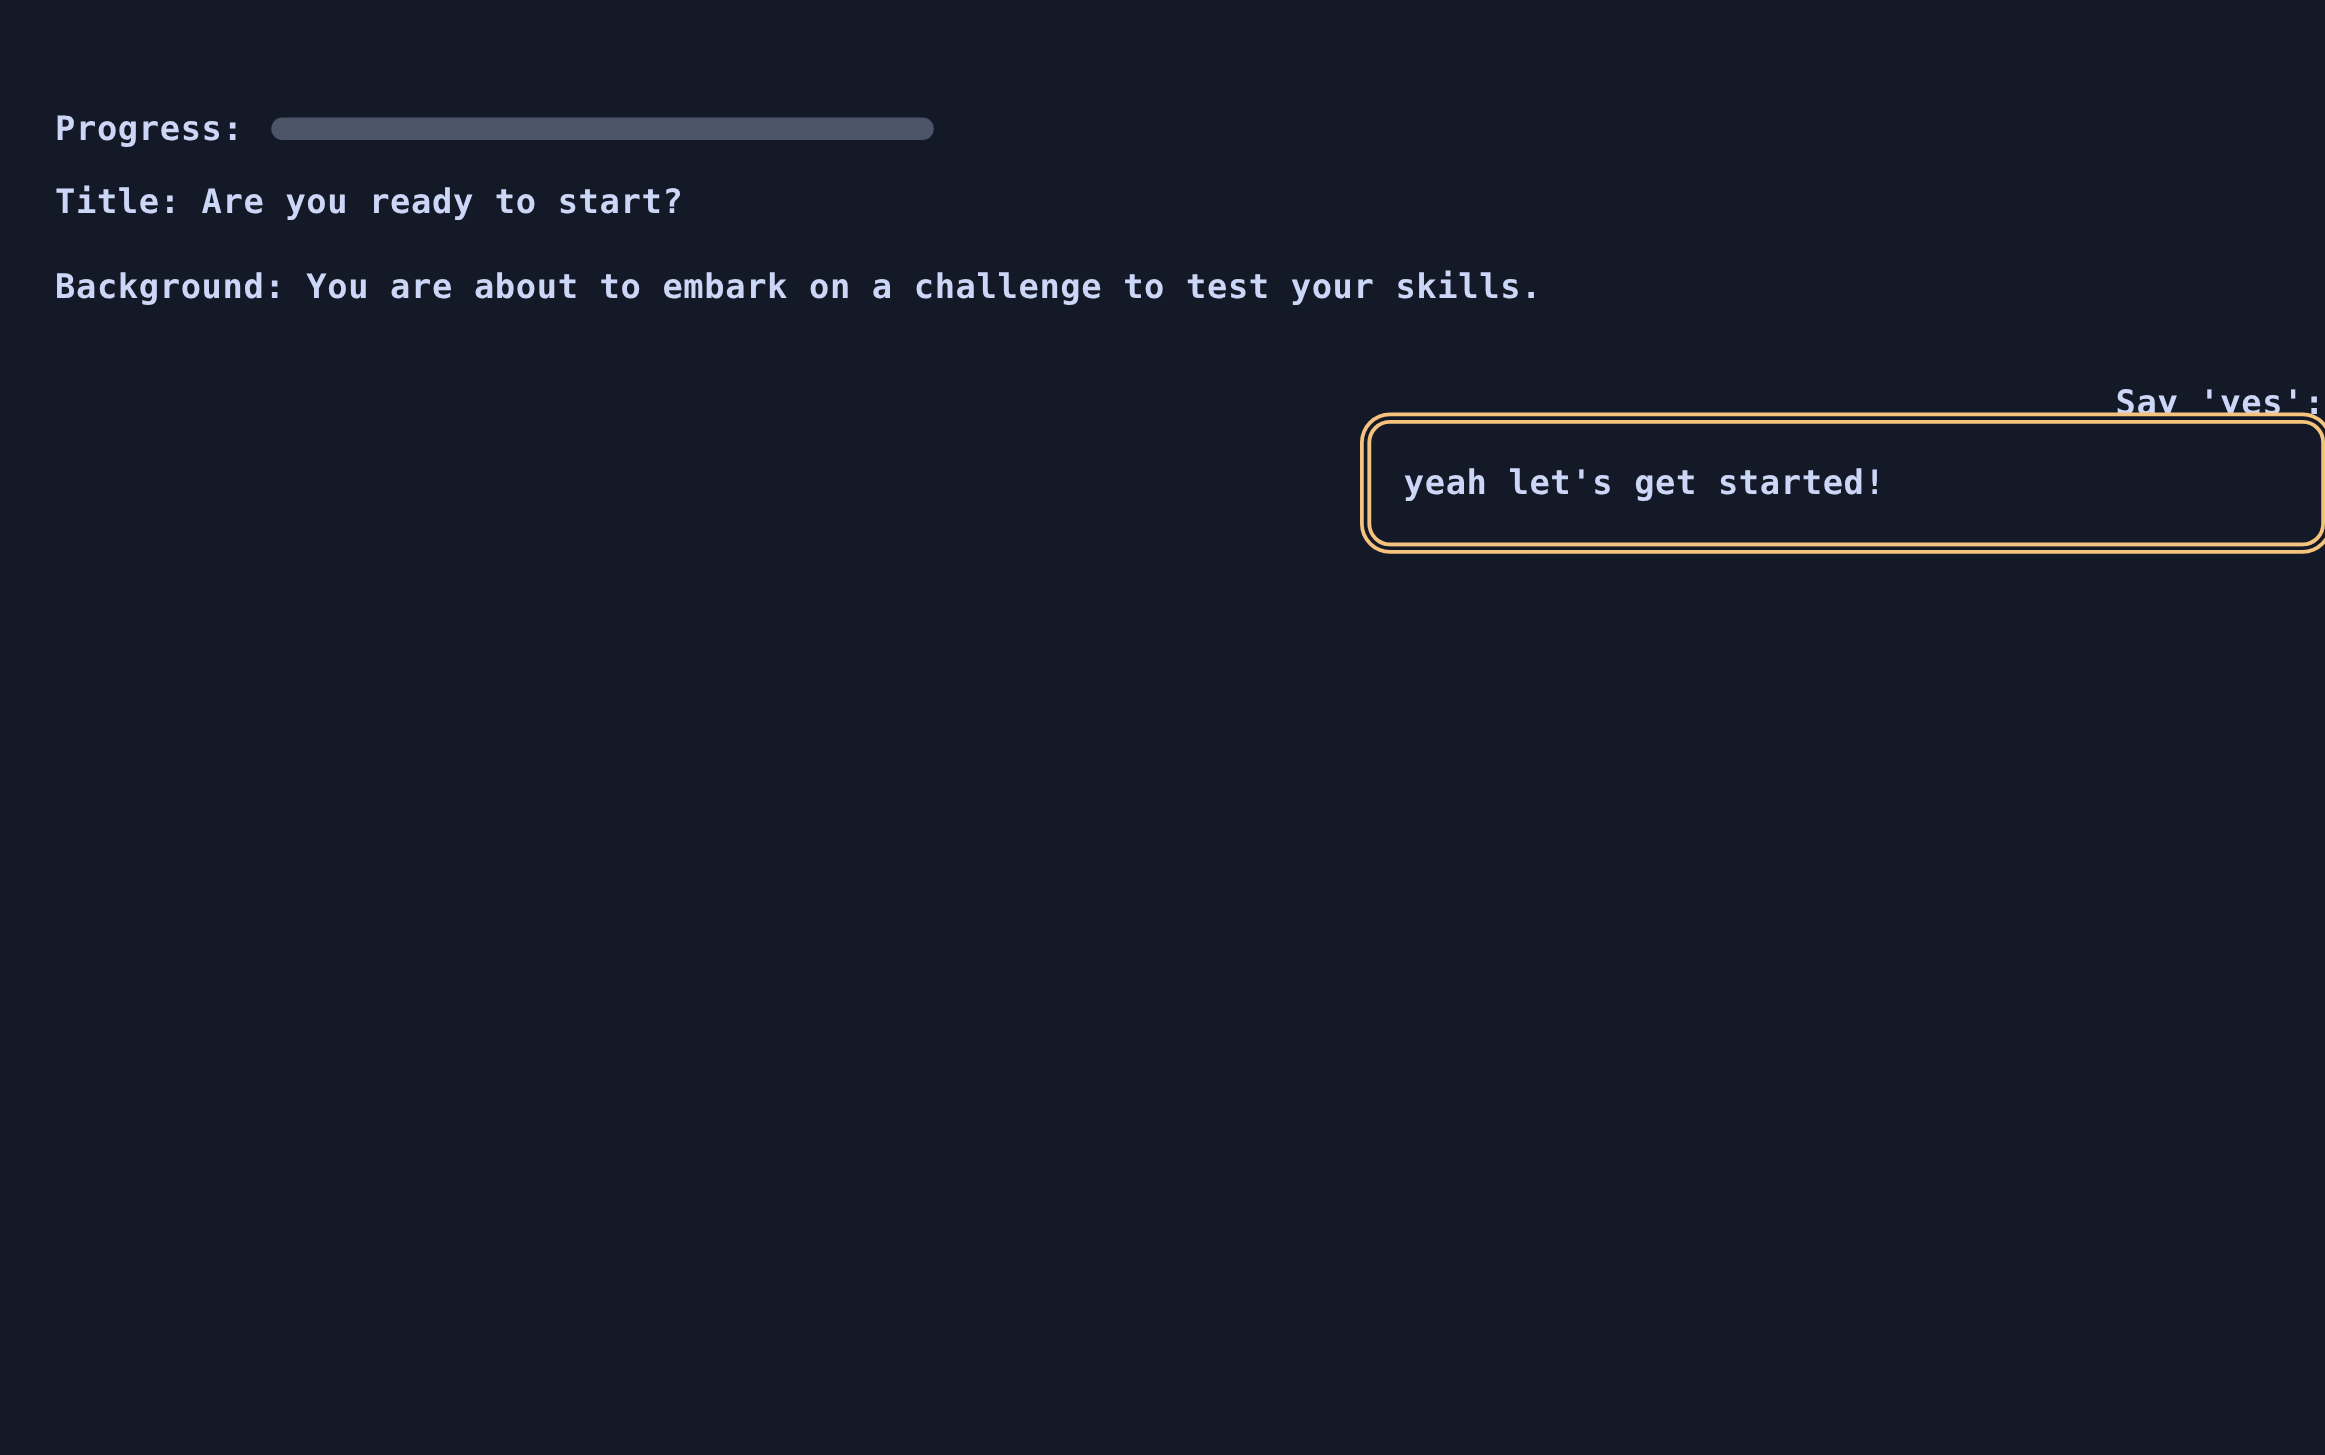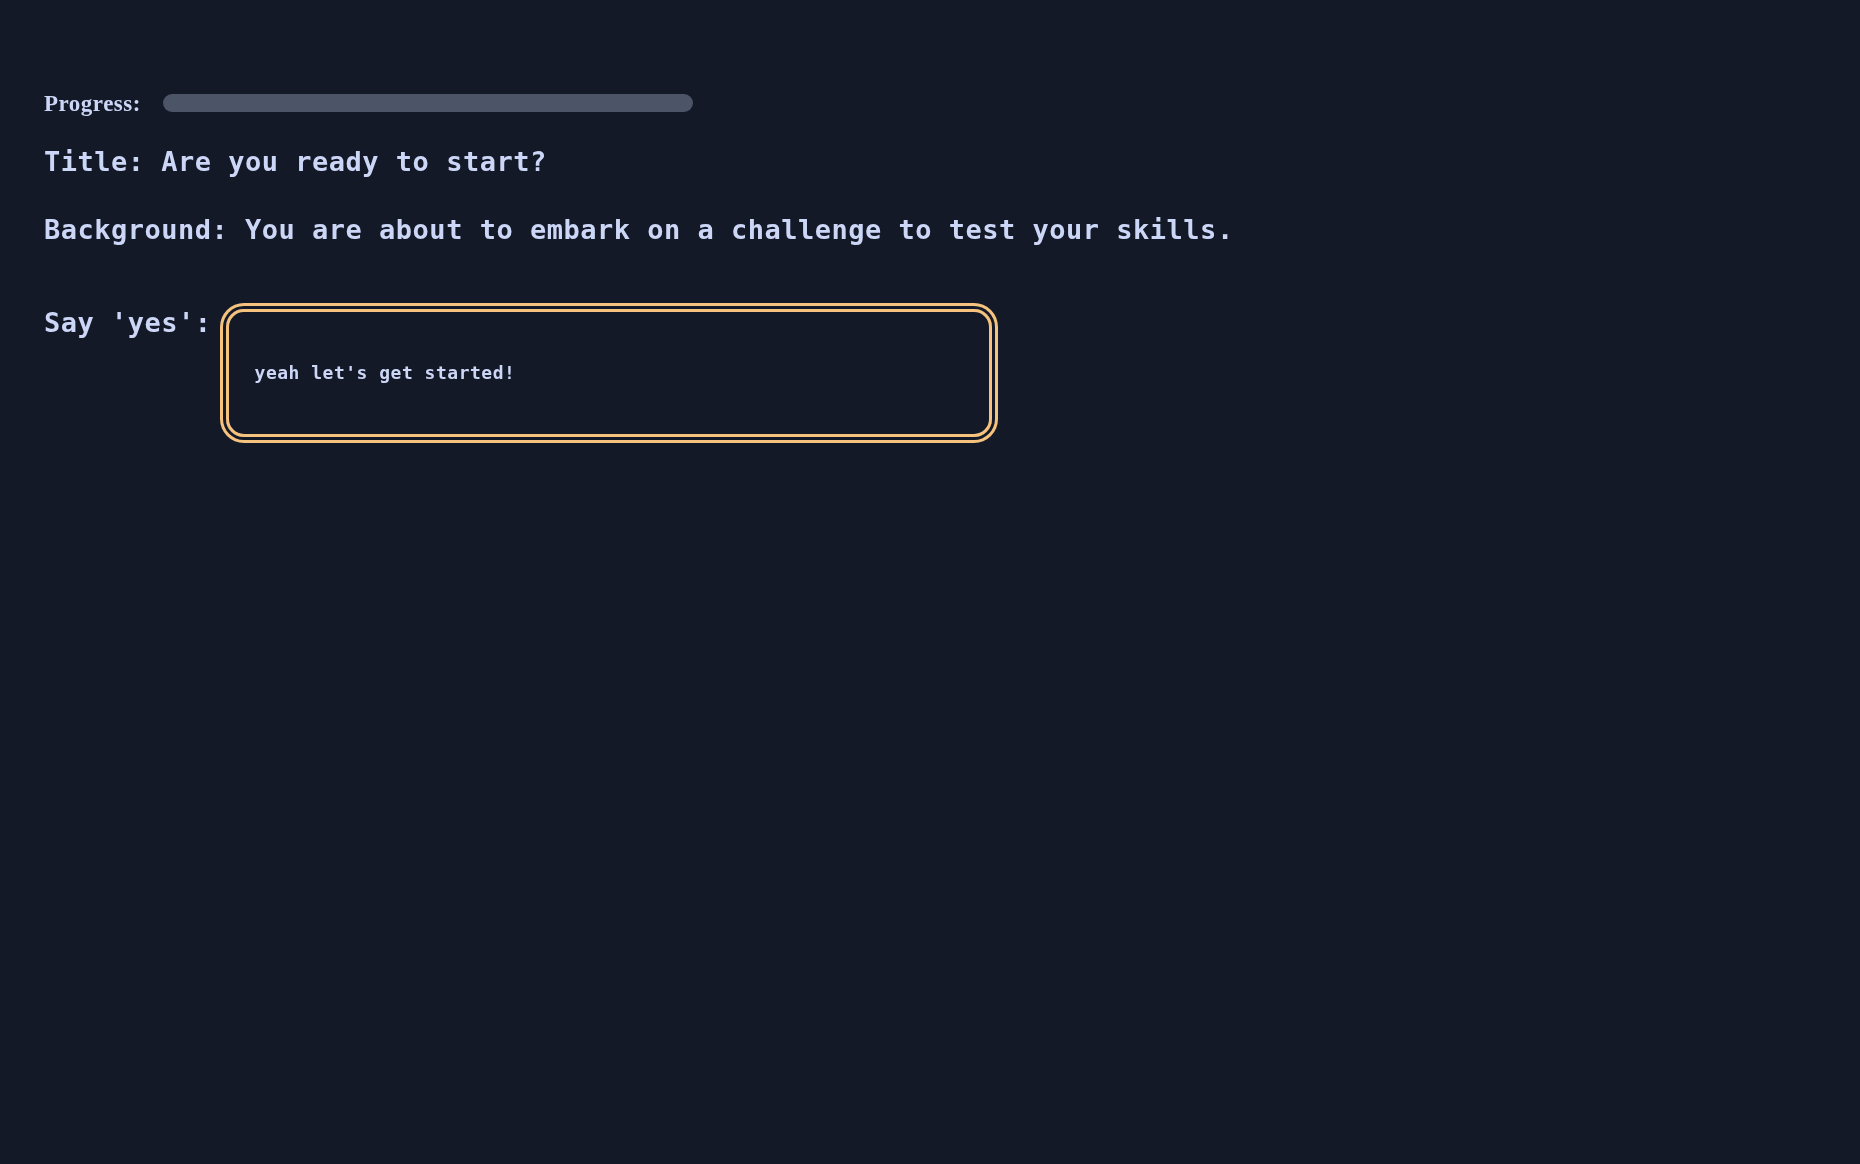--- a/index.html
+++ b/index.html
@@ -36,26 +36,25 @@
 
   .progress-row {
     display: flex;
     align-items: center;
     margin-top: 62px;
     height: 30px;
   }
 
   .progress-label {
     color: #ccd6f6;
-    font-size: 23px;
+    font-size: 27px;
     font-weight: 700;
     letter-spacing: 0.5px;
     white-space: pre;
     line-height: 1;
-    font-family: Liberation Serif, serif;
   }
 
   .progress-track {
     margin-left: 22px;
     width: 530px;
     height: 18px;
     border-radius: 9px;
     background: #4c5468;
     position: relative;
     overflow: hidden;
@@ -90,23 +89,24 @@
     line-height: 1.2;
     margin-top: 28px;
   }
 
   .body-line.tight {
     margin-top: 36px;
   }
 
   .prompt-row {
     display: flex;
-    align-items: flex-start;
+    align-items: flex-end;
     margin-top: 62px;
     height: 128px;
+    flex-direction: column;
   }
 
   .prompt-label {
     color: #ccd6f6;
     font-size: 27px;
     font-weight: 700;
     letter-spacing: 0.5px;
     white-space: pre;
     line-height: 1;
   }
@@ -118,21 +118,21 @@
     height: 128px;
     display: flex;
     align-items: center;
     padding: 0 26px;
     border: 3px solid #f5c37e;
     border-radius: 18px;
     background: transparent;
     box-shadow: 0 0 0 3px #141927, 0 0 0 6px #f5c37e;
     color: #ccd6f6;
     font-family: "DejaVu Sans Mono", "Liberation Mono", monospace;
-    font-size: 18px;
+    font-size: 27px;
     font-weight: 700;
     letter-spacing: 0.5px;
     outline: none;
     white-space: pre;
     overflow: hidden;
   }
 
   .answer-field::placeholder {
     color: #6b7490;
   }

